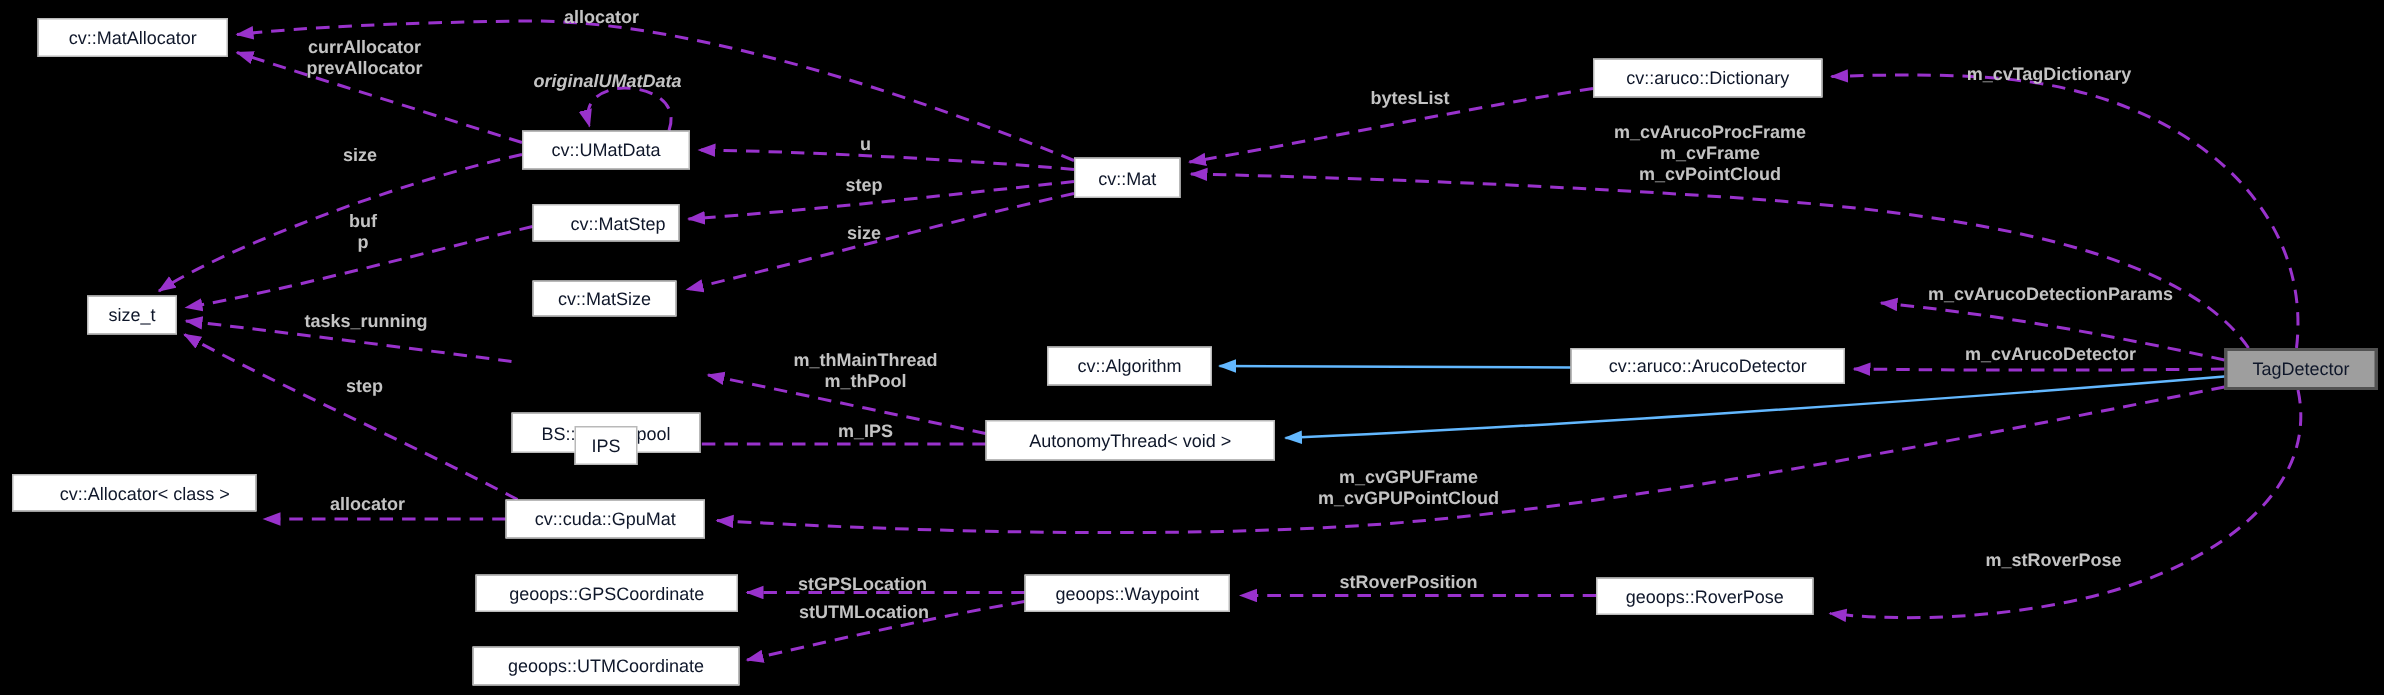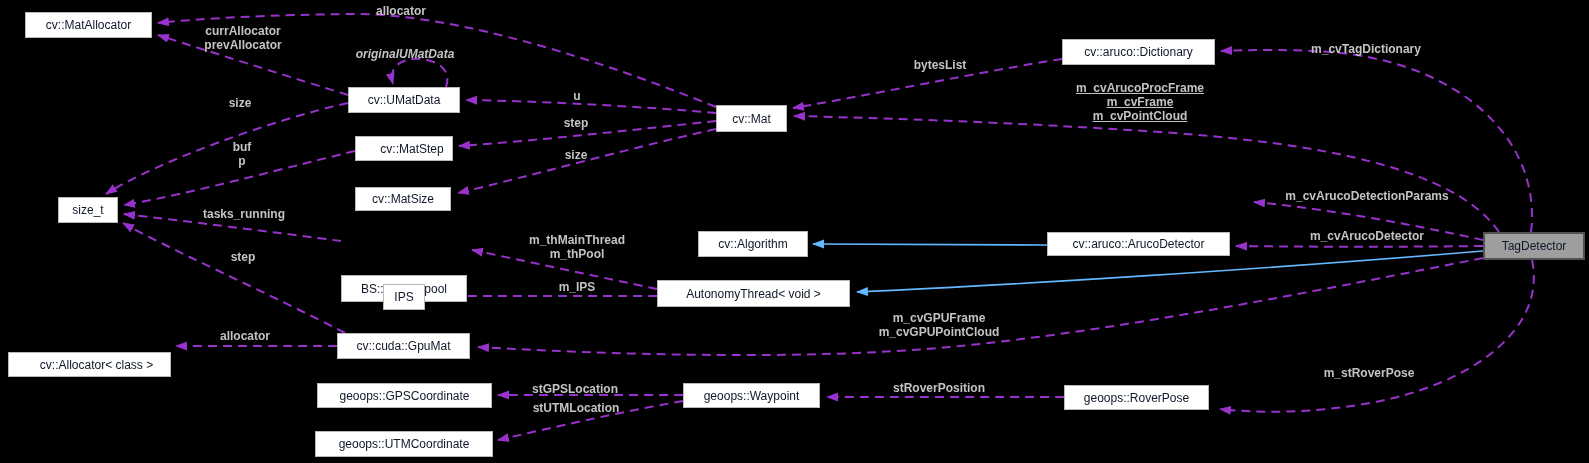--- a/index.html
+++ b/index.html
@@ -63,42 +63,42 @@
   <div class="node" style="left:1062px;top:39px;width:153px;height:26px;">cv::aruco::Dictionary</div>
   <div class="node" style="left:355px;top:136px;width:98px;height:25px;padding-left:16px;">cv::MatStep</div>
   <div class="node" style="left:355px;top:187px;width:96px;height:24px;">cv::MatSize</div>
   <div class="node" style="left:58px;top:197px;width:60px;height:26px;">size_t</div>
   <div class="node" style="left:341px;top:233px;width:126px;height:27px;margin-top:42px;">BS::thread_pool</div>
   <div class="node" style="left:698px;top:231px;width:110px;height:26px;">cv::Algorithm</div>
   <div class="node" style="left:1047px;top:232px;width:183px;height:24px;">cv::aruco::ArucoDetector</div>
   <div class="node hl" style="left:1483px;top:232px;width:102px;height:28px;">TagDetector</div>
   <div class="node" style="left:383px;top:284px;width:42px;height:26px;">IPS</div>
   <div class="node" style="left:657px;top:280px;width:193px;height:27px;">AutonomyThread&lt; void &gt;</div>
-  <div class="node" style="left:8px;top:352px;width:163px;height:25px;padding-left:14px;">cv::Allocator&lt; class &gt;</div>
+  <div class="node" style="left:8px;top:316px;width:163px;height:25px;padding-left:14px;">cv::Allocator&lt; class &gt;</div>
   <div class="node" style="left:337px;top:333px;width:133px;height:26px;">cv::cuda::GpuMat</div>
   <div class="node" style="left:317px;top:383px;width:175px;height:25px;">geoops::GPSCoordinate</div>
   <div class="node" style="left:683px;top:383px;width:137px;height:25px;">geoops::Waypoint</div>
   <div class="node" style="left:1064px;top:385px;width:145px;height:25px;text-align:right;">geoops::RoverPose</div>
   <div class="node" style="left:315px;top:431px;width:178px;height:26px;">geoops::UTMCoordinate</div>
 
   <div class="elabel" style="left:401px;top:4px;">allocator</div>
   <div class="elabel" style="left:243px;top:24px;">currAllocator
 prevAllocator</div>
   <div class="elabel" style="left:405px;top:47px;font-style:italic;">originalUMatData</div>
   <div class="elabel" style="left:240px;top:96px;">size</div>
   <div class="elabel" style="left:577px;top:89px;">u</div>
   <div class="elabel" style="left:576px;top:116px;">step</div>
   <div class="elabel" style="left:576px;top:148px;">size</div>
   <div class="elabel" style="left:242px;top:140px;">buf
 p</div>
   <div class="elabel" style="left:244px;top:207px;">tasks_running</div>
   <div class="elabel" style="left:243px;top:250px;">step</div>
   <div class="elabel" style="left:940px;top:58px;">bytesList</div>
   <div class="elabel" style="left:1366px;top:42px;">m_cvTagDictionary</div>
-  <div class="elabel" style="left:1140px;top:81px;text-decoration:underline;">m_cvArucoProcFrame
+  <div class="elabel" style="left:1140px;top:81px;">m_cvArucoProcFrame
 m_cvFrame
 m_cvPointCloud</div>
   <div class="elabel" style="left:1367px;top:189px;">m_cvArucoDetectionParams</div>
   <div class="elabel" style="left:1367px;top:229px;">m_cvArucoDetector</div>
   <div class="elabel" style="left:577px;top:233px;">m_thMainThread
 m_thPool</div>
   <div class="elabel" style="left:577px;top:280px;">m_IPS</div>
   <div class="elabel" style="left:939px;top:311px;">m_cvGPUFrame
 m_cvGPUPointCloud</div>
   <div class="elabel" style="left:245px;top:329px;">allocator</div>

